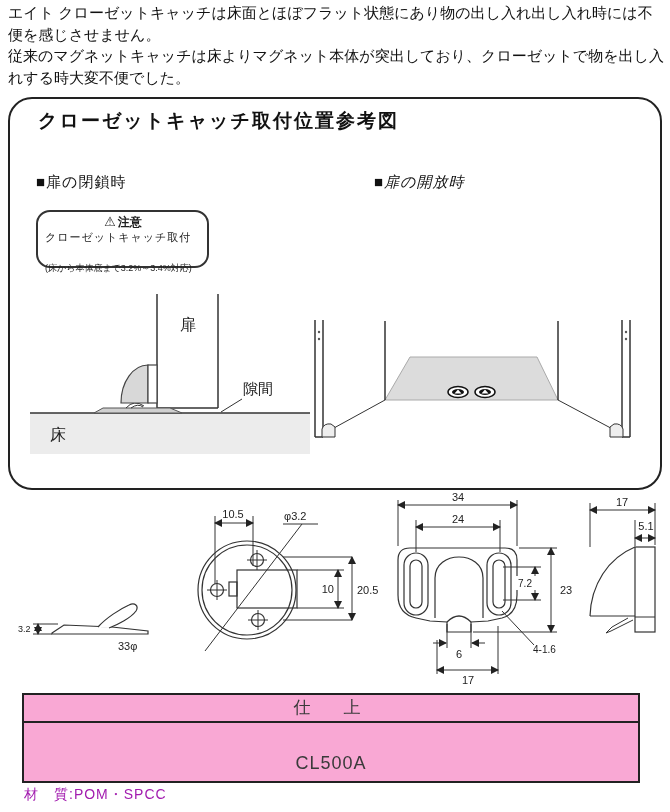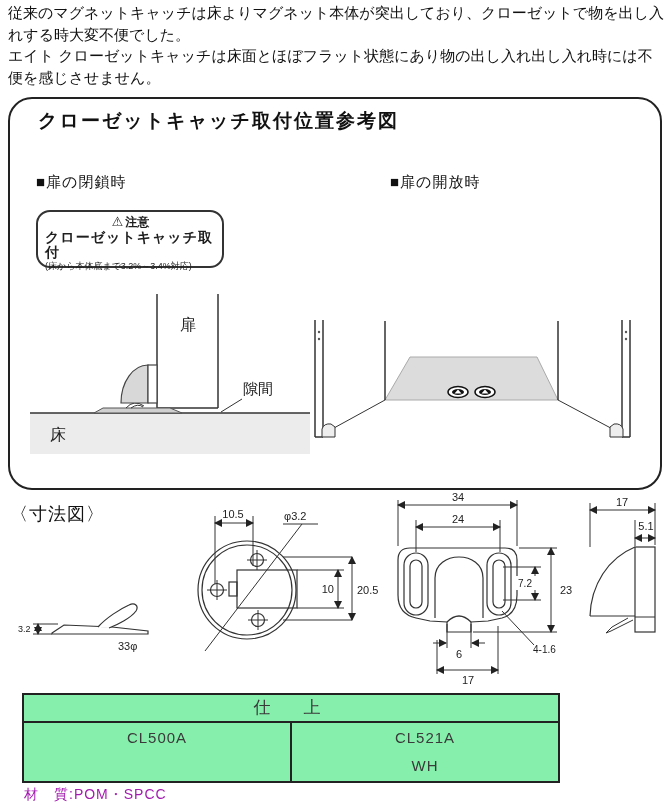--- a/index.html
+++ b/index.html
@@ -6,47 +6,47 @@
   .page{position:relative;width:670px;height:812px;background:#fff;overflow:hidden;
         font-family:"Liberation Sans","DejaVu Sans",sans-serif;color:#1e1e1e;}
   svg{font-family:inherit;}
   svg text{fill:#222;}
   .intro{position:absolute;left:8px;top:2px;width:659px;font-size:15px;line-height:21.5px;color:#111;}
   .intro p{margin:0;}
   .ref-box{position:absolute;left:8px;top:97px;width:650px;height:389px;border:2px solid #222;border-radius:24px;background:#fff;}
   .ref-title{position:absolute;left:28px;top:9px;font-size:19px;font-weight:bold;letter-spacing:2px;color:#111;}
   .sec-label{position:absolute;font-size:15px;letter-spacing:1px;color:#111;}
   .sec-closed{left:26px;top:74px;}
-  .sec-open{left:380px;top:74px;}
-  .caution{position:absolute;left:26px;top:111px;width:188px;height:58px;border:2px solid #333;border-radius:14px;box-sizing:border-box;background:#fff;padding:2px 6px 0 7px;}
+  .sec-open{left:364px;top:74px;font-style:italic;}
+  .caution{position:absolute;left:26px;top:111px;width:173px;height:58px;border:2px solid #333;border-radius:14px;box-sizing:border-box;background:#fff;padding:2px 6px 0 7px;}
   .caution-head{text-align:center;font-size:12px;font-weight:bold;line-height:15px;}
   .caution-head .warn{font-size:13px;margin-right:2px;}
-  .caution-l1{font-size:14px;font-weight:bold;letter-spacing:1px;line-height:15px;}
-  .caution-l2{font-size:9px;line-height:12px;letter-spacing:0;}
+  .caution-l1{font-size:11px;font-weight:normal;letter-spacing:1px;line-height:15px;}
+  .caution-l2{font-size:9px;line-height:12px;letter-spacing:0;margin-top:17px;}
   .svg-abs{position:absolute;}
   .dims-heading{position:absolute;left:10px;top:502px;font-size:18px;letter-spacing:1px;color:#111;}
-  .finish-table{position:absolute;left:22px;top:693px;width:538px;border:2px solid #222;background:#86efac;box-sizing:border-box;}
+  .finish-table{position:absolute;left:22px;top:693px;width:618px;border:2px solid #222;background:#f9a8d4;box-sizing:border-box;}
   .ft-header{height:26px;line-height:26px;text-align:center;font-size:17px;letter-spacing:8px;border-bottom:2px solid #222;color:#3a3a3a;}
   .ft-row{display:flex;height:58px;}
   .ft-cell{flex:1;text-align:center;border-right:2px solid #222;padding-top:1px;}
   .ft-cell:last-child{border-right:none;}
-  .ft-model,.ft-code{font-size:15px;line-height:28px;color:#3a3a3a;letter-spacing:1px;}
+  .ft-model,.ft-code{font-size:18px;line-height:28px;color:#3a3a3a;letter-spacing:1px;margin-top:25px;}
   .material{position:absolute;left:24px;top:786px;font-size:14px;color:#a21caf;letter-spacing:1px;}
   .shape{stroke:#333;stroke-width:1.2;fill:none;}
   .dimline{stroke:#333;stroke-width:1;fill:none;}
   .thick{stroke:#333;stroke-width:1.5;}
 </style>
 </head>
 <body>
 
 <div class="page">
 
   <div class="intro">
+    <p>エイト クローゼットキャッチは床面とほぼフラット状態にあり物の出し入れ出し入れ時には不便を感じさせません。</p>
     <p>従来のマグネットキャッチは床よりマグネット本体が突出しており、クローゼットで物を出し入れする時大変不便でした。</p>
-    <p>エイト クローゼットキャッチは床面とほぼフラット状態にあり物の出し入れ出し入れ時には不便を感じさせません。</p>
   </div>
 
   <div class="ref-box">
     <div class="ref-title">クローゼットキャッチ取付位置参考図</div>
     <div class="sec-label sec-closed">■扉の閉鎖時</div>
     <div class="sec-label sec-open">■扉の開放時</div>
 
     <div class="caution">
       <div class="caution-head">
         <span class="warn">⚠</span><span>注意</span>
@@ -96,21 +96,20 @@
       <g>
         <ellipse cx="185" cy="92" rx="10" ry="5.5" fill="#fff" stroke="#111" stroke-width="1.5"></ellipse>
         <ellipse cx="185" cy="92" rx="6" ry="3" fill="#111"></ellipse>
         <polygon points="181.5,93.5 185,89.5 188.5,93.5" fill="#fff"></polygon>
       </g>
       <path d="M22,137 V129 Q24,123 31,124 L35,127 V137 Z" fill="#eee" stroke="#333" stroke-width="1"></path>
       <path d="M323,137 V129 Q321,123 314,124 L310,127 V137 Z" fill="#eee" stroke="#333" stroke-width="1"></path>
     </svg>
   </div>
 
-  <div class="dims-heading">〈寸法図〉</div>
 
   <svg class="svg-abs" style="left:0;top:490px;" width="670" height="200" viewBox="0 0 670 200">
     <defs>
       <marker id="ar" markerWidth="8" markerHeight="8" refX="7" refY="4" orient="auto-start-reverse" markerUnits="userSpaceOnUse">
         <path d="M0,0 L8,4 L0,8 Z" fill="#222"></path>
       </marker>
     </defs>
 
     <g>
       <polygon points="52,143 64,135 112,137 148,141 148,144 52,144" fill="#fff" stroke="#333" stroke-width="1.2"></polygon>
@@ -212,22 +211,18 @@
       <text x="646" y="40" font-size="11" text-anchor="middle">5.1</text>
     </g>
   </svg>
 
   <div class="finish-table">
     <div class="ft-header">仕　上</div>
     <div class="ft-row">
       <div class="ft-cell">
         <div class="ft-model">CL500A</div>
       </div>
-      <div class="ft-cell">
-        <div class="ft-model">CL521A</div>
-        <div class="ft-code">WH</div>
-      </div>
     </div>
   </div>
 
   <div class="material">材　質:POM・SPCC</div>
 
 </div>
 
 </body></html>

